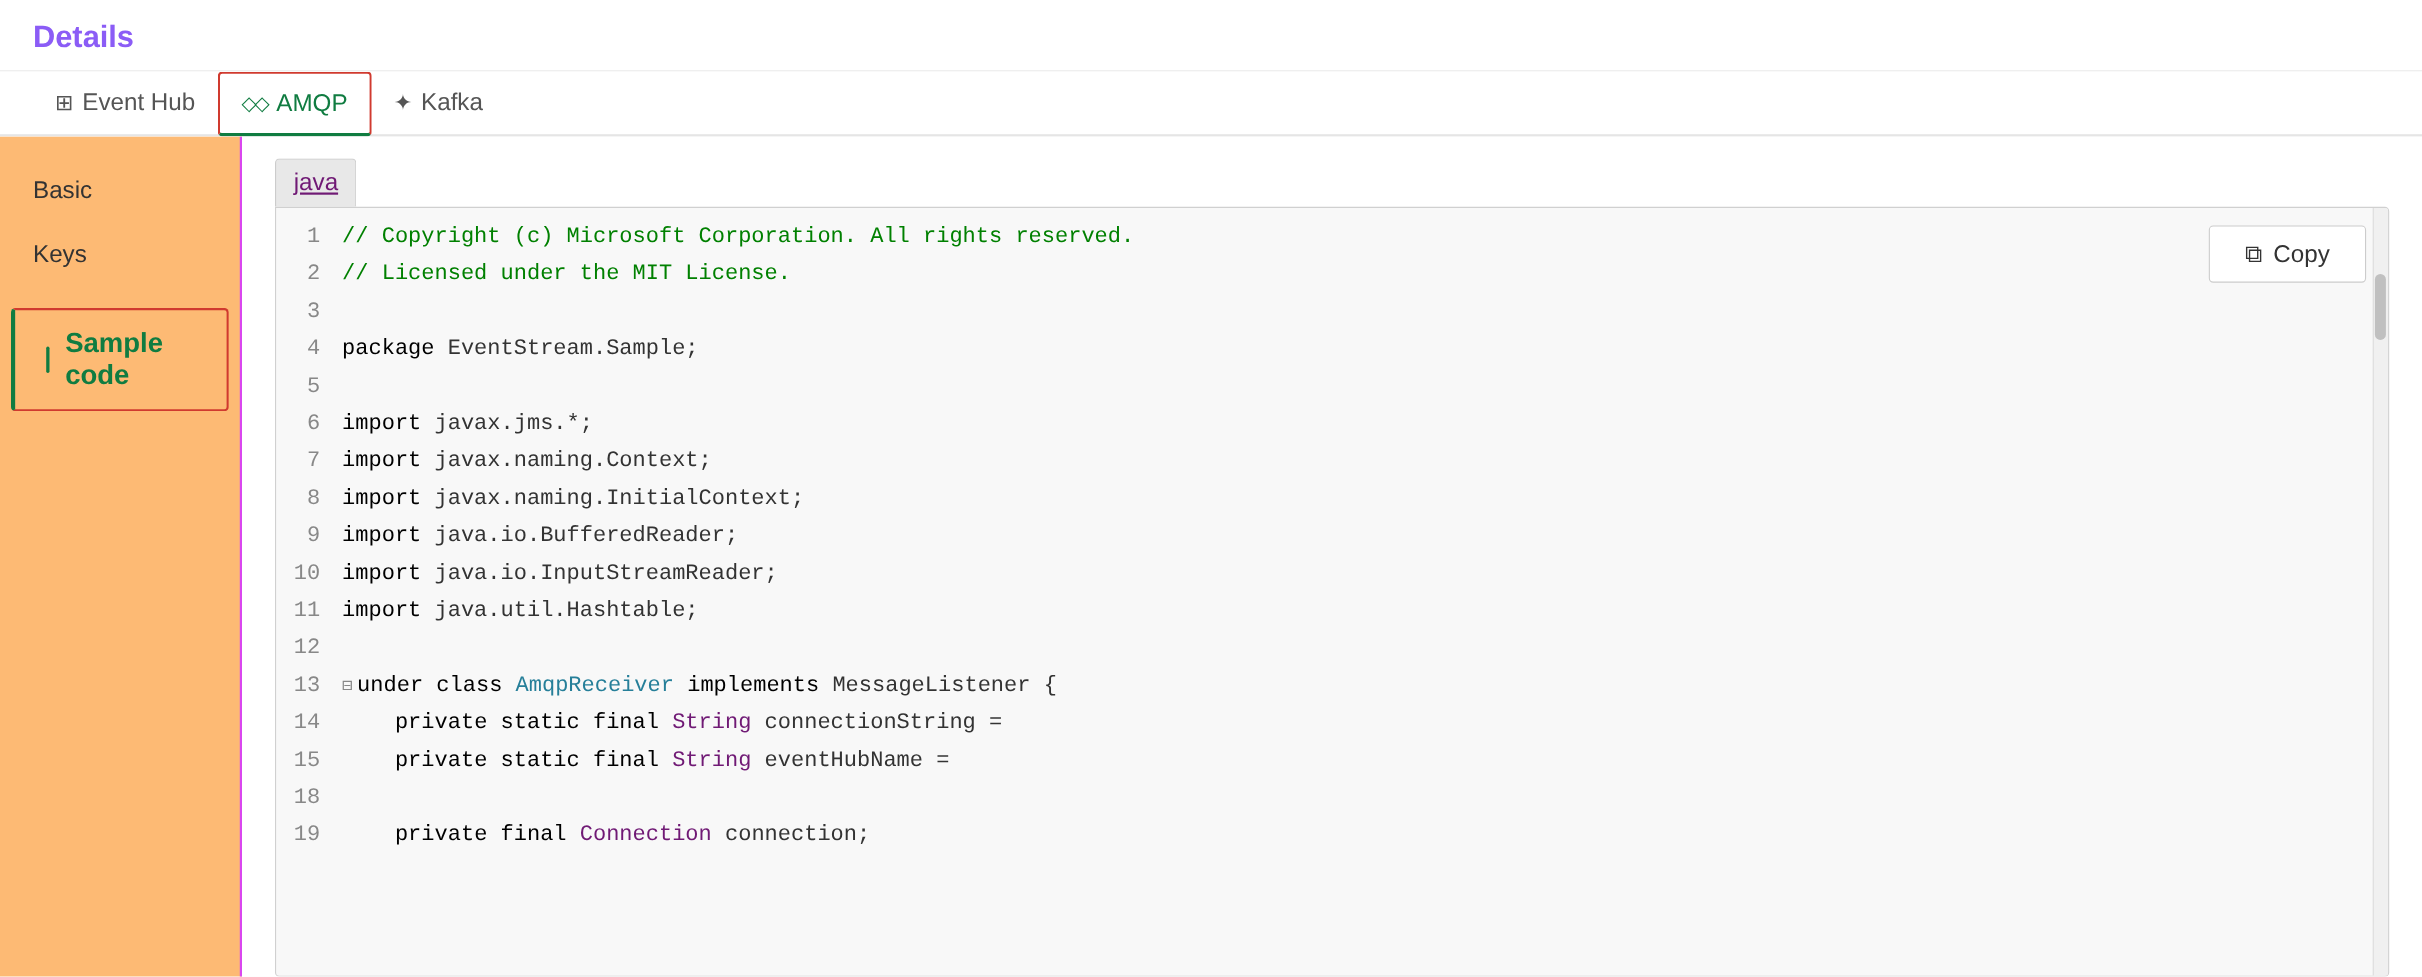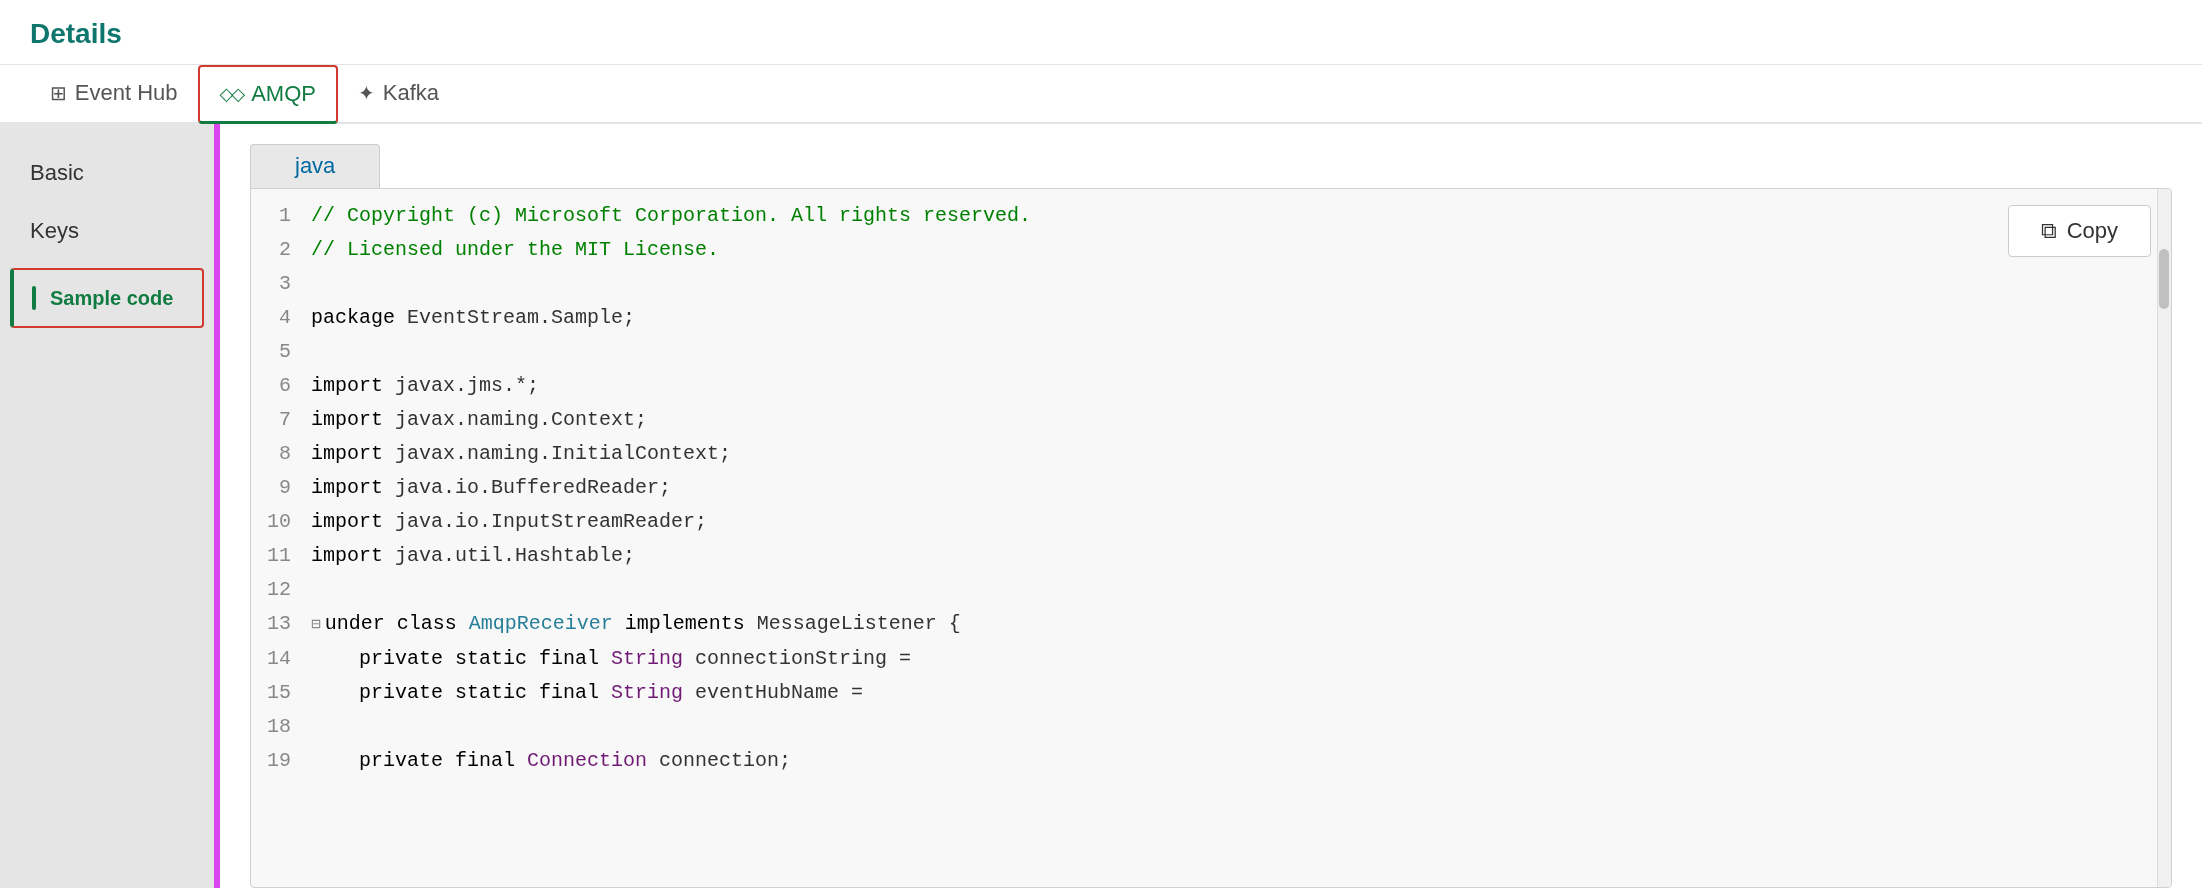--- a/index.html
+++ b/index.html
@@ -19,21 +19,21 @@
     .header-bar {
       display: flex;
       align-items: center;
       padding: 18px 30px 0 30px;
       border-bottom: 1px solid #e5e5e5;
       background: #fff;
     }
     .header-title {
       font-size: 28px;
       font-weight: 600;
-      color: #0f766e;
+      color: #8b5cf6;
       padding-bottom: 14px;
     }
     .content-area {
       display: flex;
       flex: 1;
       overflow: hidden;
     }
     
     .tabs-row {
       display: flex;
@@ -60,23 +60,23 @@
       font-weight: 500;
     }
     .tab-bordered {
       border: 2px solid #d03a2f;
       border-radius: 4px;
     }
     
     .sidebar {
       width: 220px;
       min-width: 220px;
-      border-right: 6px solid #d946ef;
+      border-right: 2px solid #d946ef;
       padding-top: 20px;
-      background: #e5e5e5;
+      background: #fdba74;
     }
     .sidebar-item {
       display: flex;
       align-items: center;
       gap: 10px;
       padding: 16px 30px;
       font-size: 22px;
       color: #333;
       cursor: pointer;
     }
@@ -98,28 +98,29 @@
       flex-direction: column;
       overflow: hidden;
       padding: 20px 0 0 0;
     }
     .language-tab-row {
       padding: 0 30px 0 30px;
       margin-bottom: 0;
     }
     .lang-tab {
       display: inline-block;
-      padding: 8px 44px;
+      padding: 8px 16px;
       background: #e8e8e8;
       border-radius: 4px 4px 0 0;
       font-size: 22px;
-      color: #0369a1;
+      color: #701a75;
       cursor: pointer;
       border: 1px solid #ccc;
       border-bottom: 1px solid #e8e8e8;
+      text-decoration: underline;
     }
     
     .code-editor-container {
       flex: 1;
       margin: 0 30px;
       border: 1px solid #d0d0d0;
       border-radius: 0 4px 4px 4px;
       background: #f8f8f8;
       overflow: hidden;
       position: relative;
@@ -227,21 +228,21 @@
 
   <div class="content-area">
 
     <div class="sidebar">
       <div class="sidebar-item">
         <span>Basic</span>
       </div>
       <div class="sidebar-item">
         <span>Keys</span>
       </div>
-      <div class="sidebar-item active" style="position:relative; display:flex; align-items:center; gap:10px; padding:16px 20px 16px 18px; color:#107c41; font-weight:600; border:2px solid #d03a2f; margin:8px 10px; border-radius:4px; border-left:4px solid #107c41; font-size:20px;">
+      <div class="sidebar-item active" style="position:relative; display:flex; align-items:center; gap:10px; padding:16px 20px 16px 28px; color:#107c41; font-weight:600; border:2px solid #d03a2f; margin:20px 10px; border-radius:4px; border-left:4px solid #107c41; font-size:25px;">
         <span style="display:inline-block; width:4px; height:24px; background:#107c41; border-radius:2px; margin-right:4px;"></span>
         <span>Sample code</span>
       </div>
     </div>
 
     <div class="main-content">
 
       <div class="language-tab-row">
         <div class="lang-tab">
           <span>java</span>

